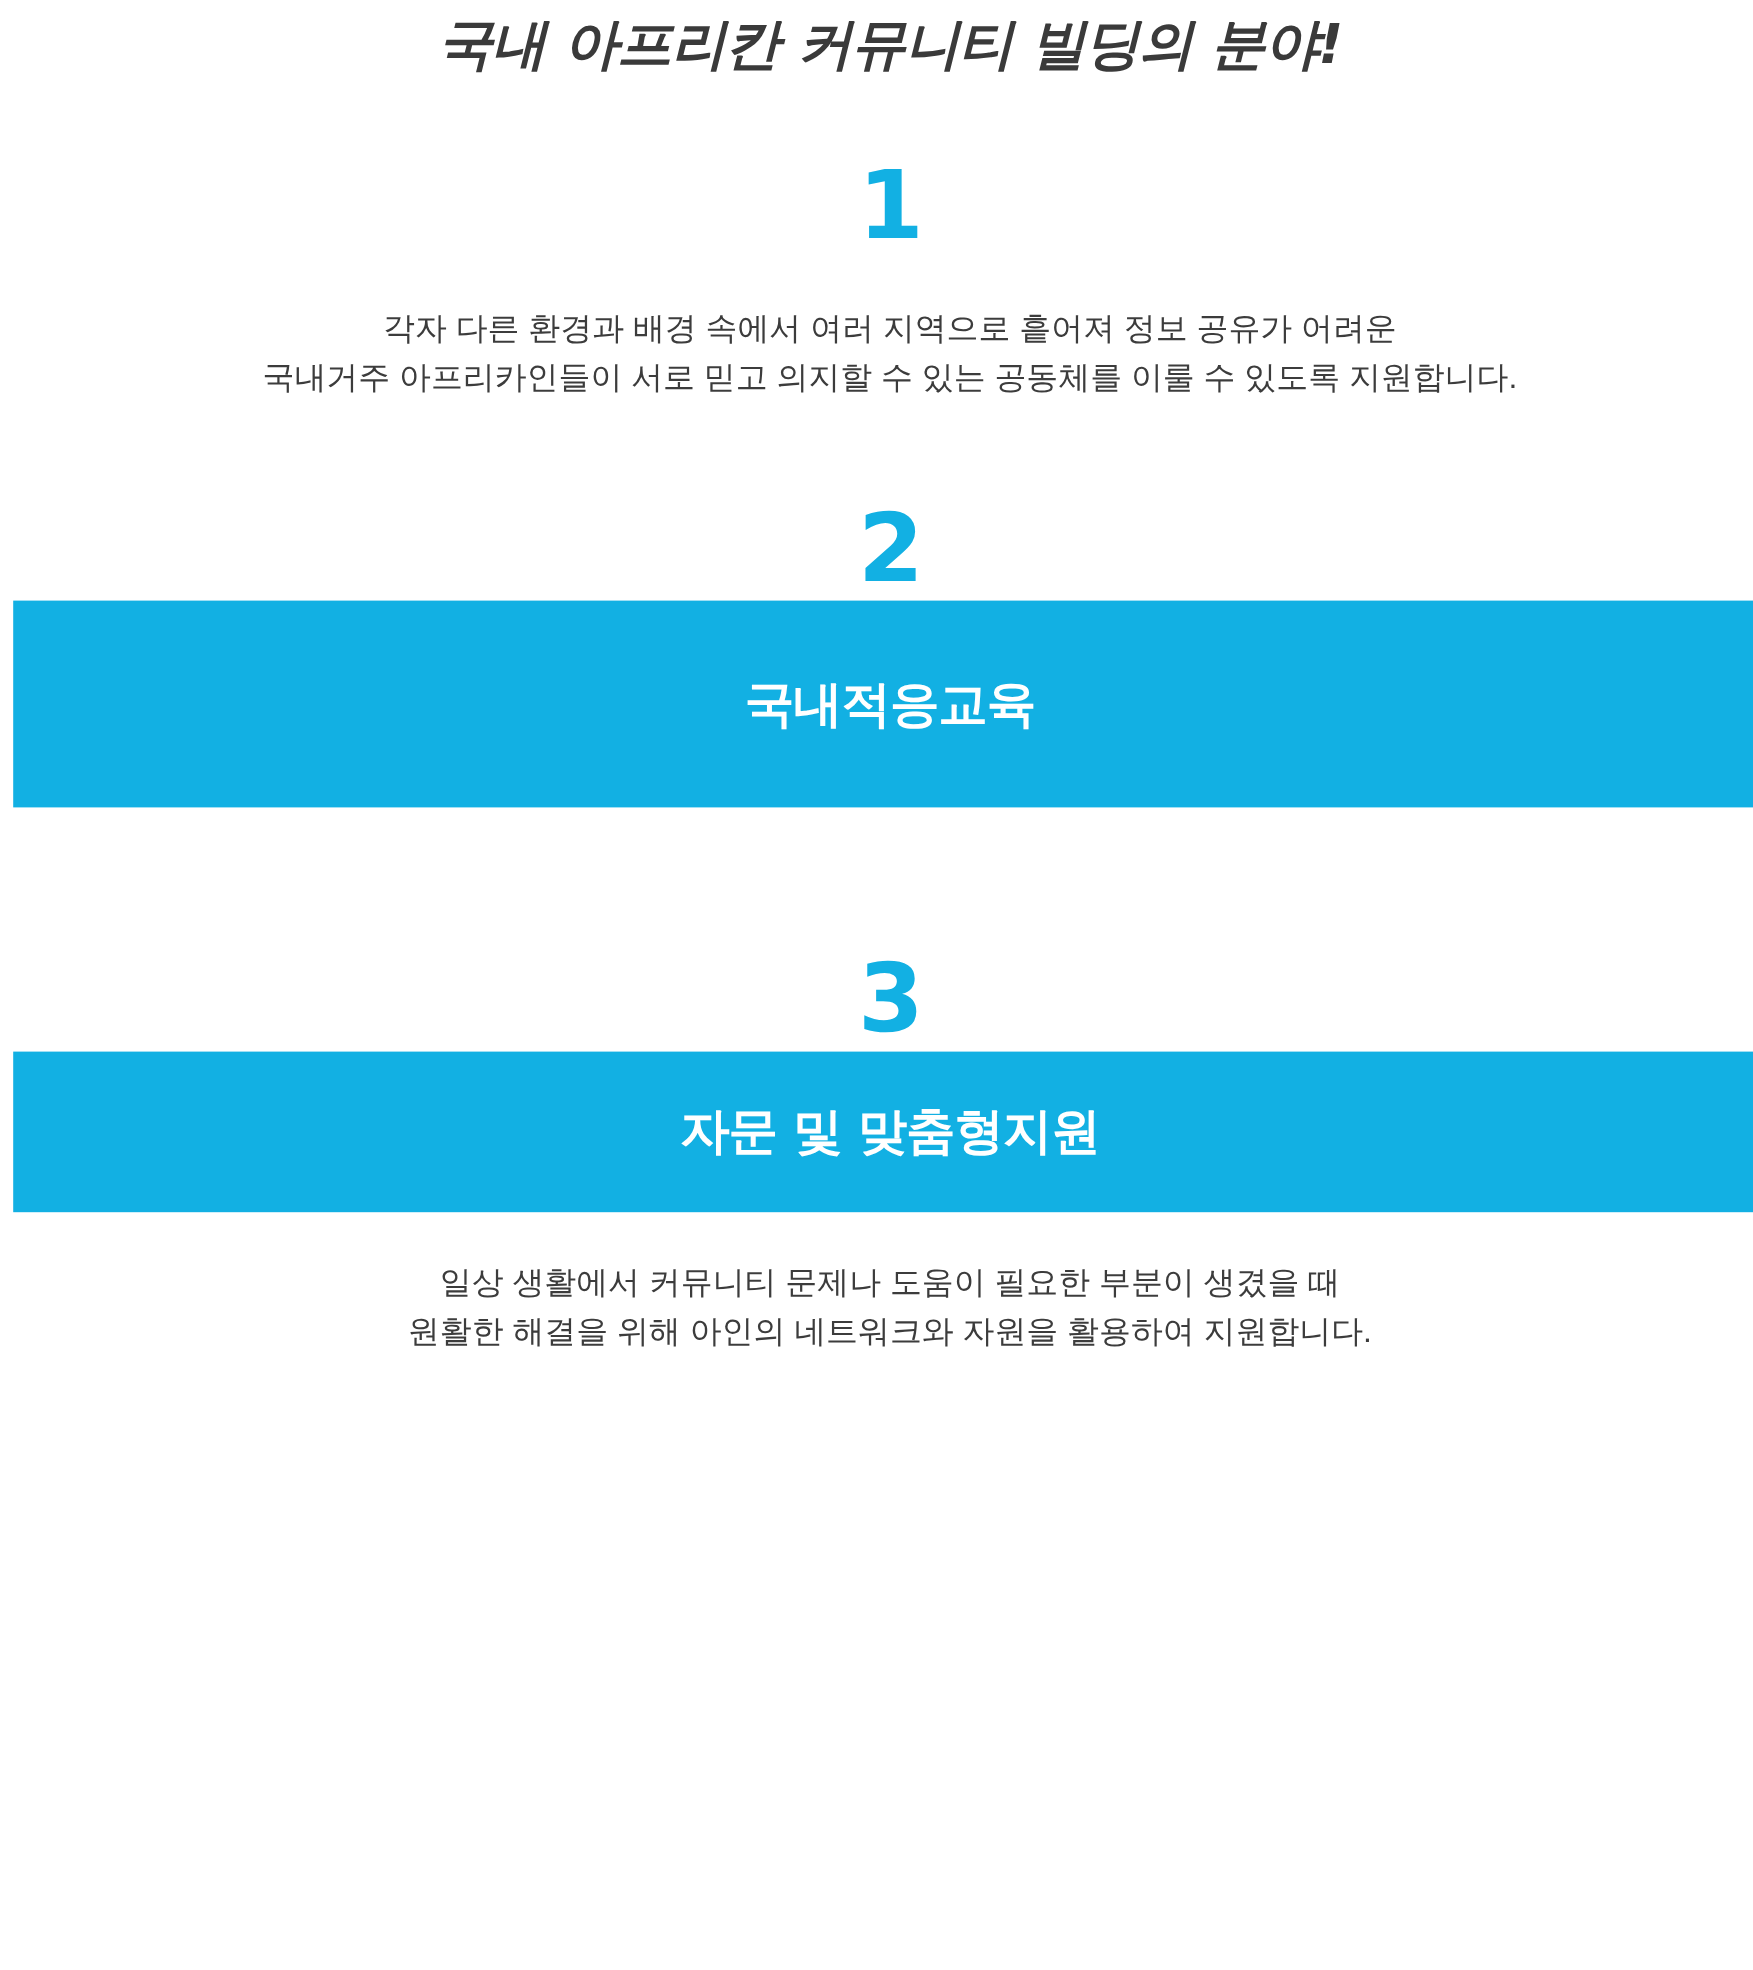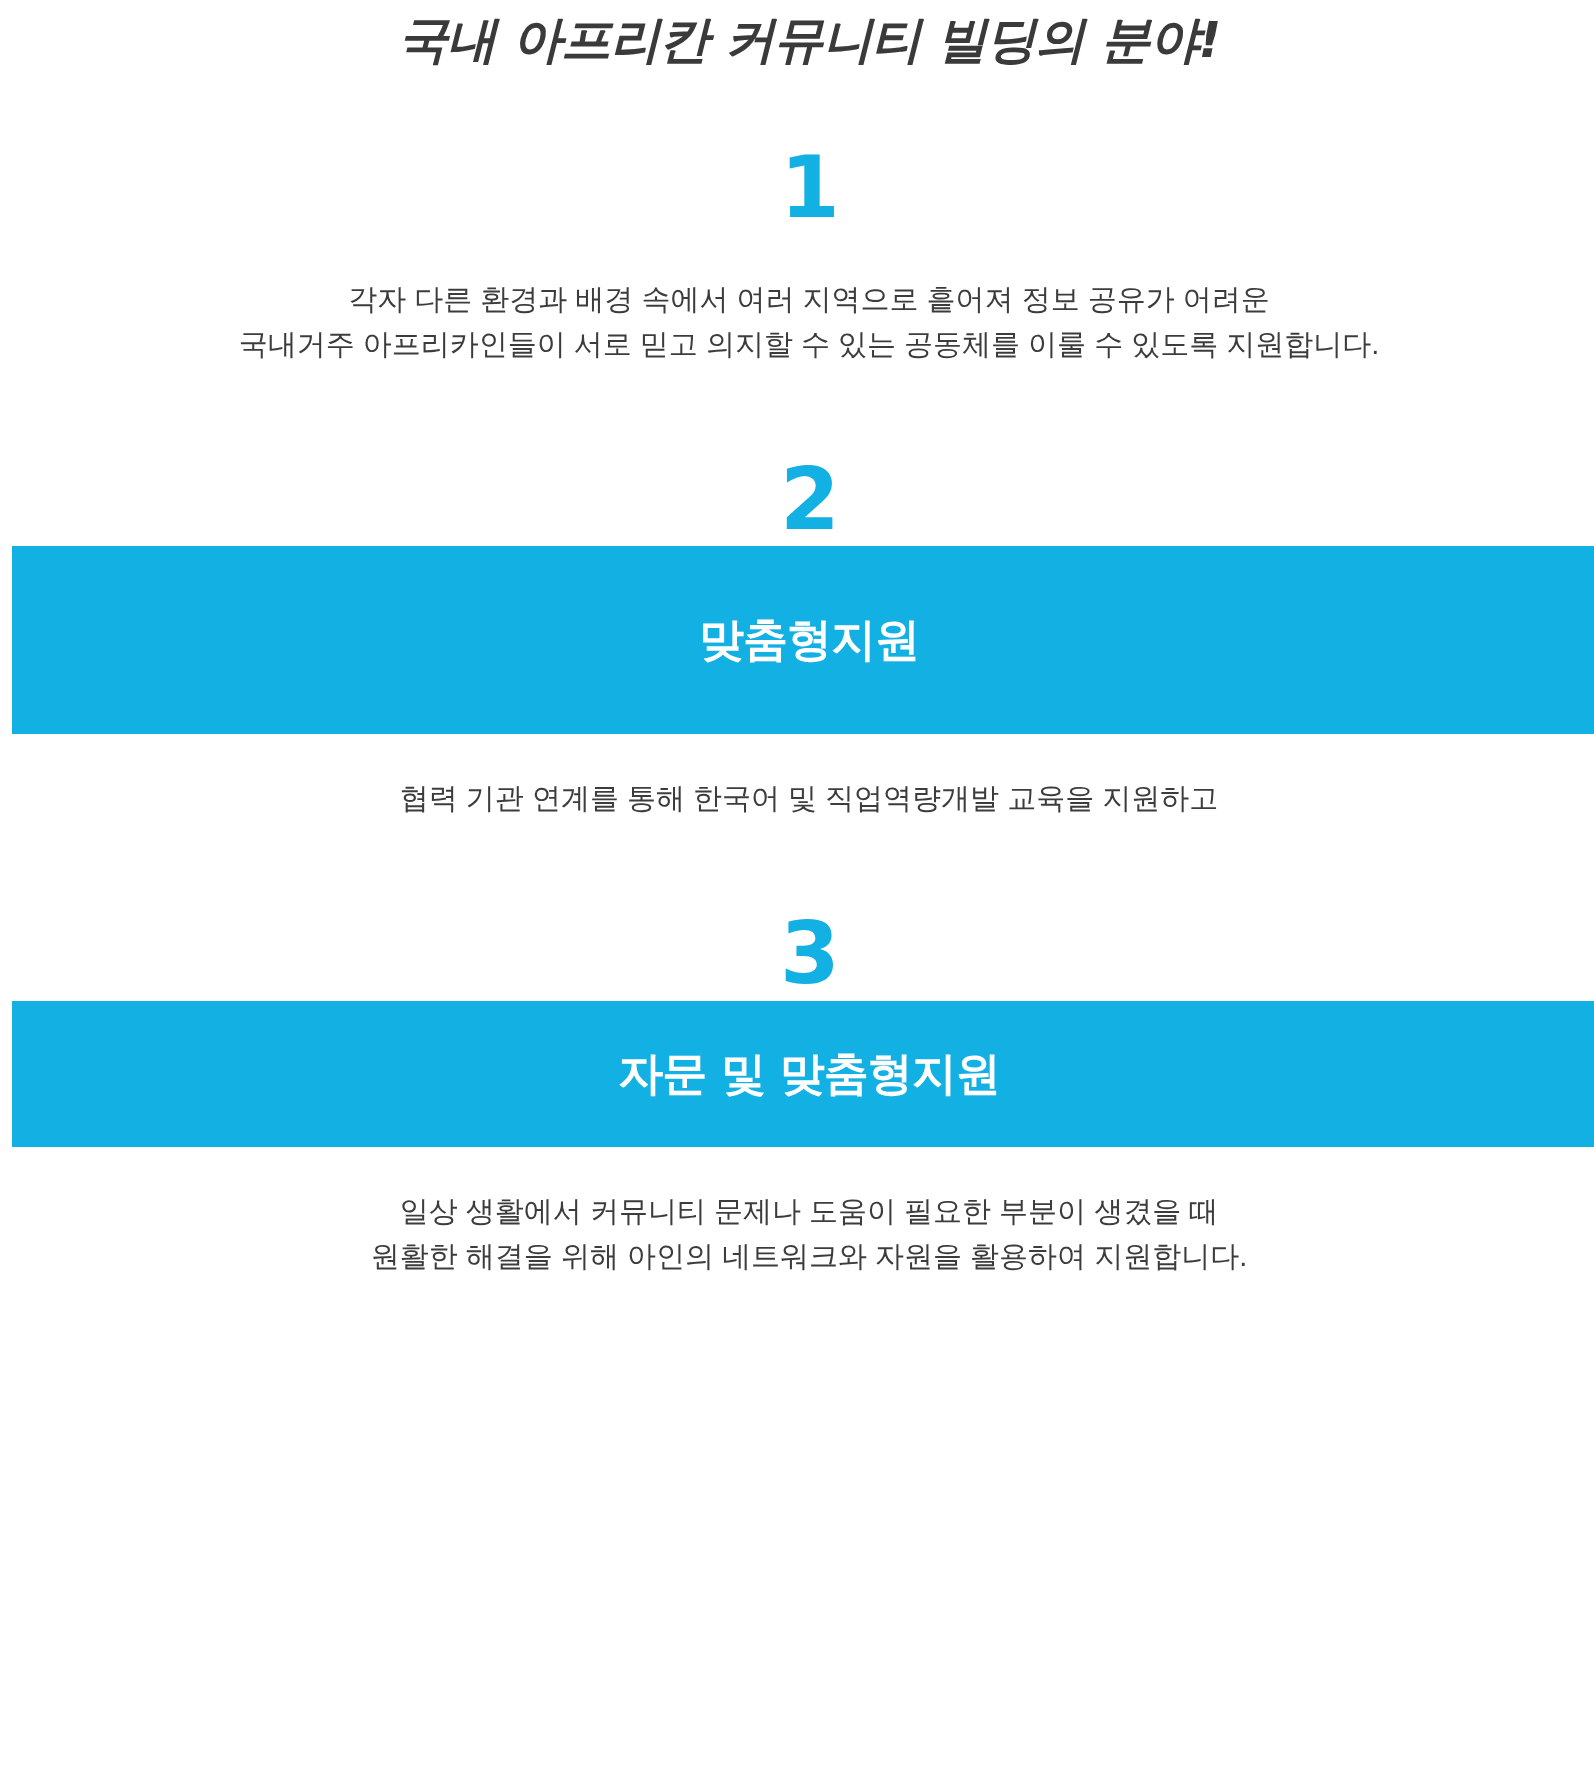--- a/index.html
+++ b/index.html
@@ -115,24 +115,23 @@
     <div class="step-number">1</div>
     <div class="desc">
       <span class="line">각자 다른 환경과 배경 속에서 여러 지역으로 흩어져 정보 공유가 어려운</span>
       <span class="line">국내거주 아프리카인들이 서로 믿고 의지할 수 있는 공동체를 이룰 수 있도록 지원합니다.</span>
     </div>
   </div>
 
   <div class="section s2">
     <div class="step-number">2</div>
     <div class="band">
-      <div class="band-title">맞춤형지원</div>
+      <div class="band-title">국내적응교육</div>
     </div>
     <div class="desc">
-      <span class="line">협력 기관 연계를 통해 한국어 및 직업역량개발 교육을 지원하고</span>
     </div>
   </div>
 
   <div class="section s3">
     <div class="step-number">3</div>
     <div class="band">
       <div class="band-title">자문 및 맞춤형지원</div>
     </div>
     <div class="desc">
       <span class="line">일상 생활에서 커뮤니티 문제나 도움이 필요한 부분이 생겼을 때</span>

